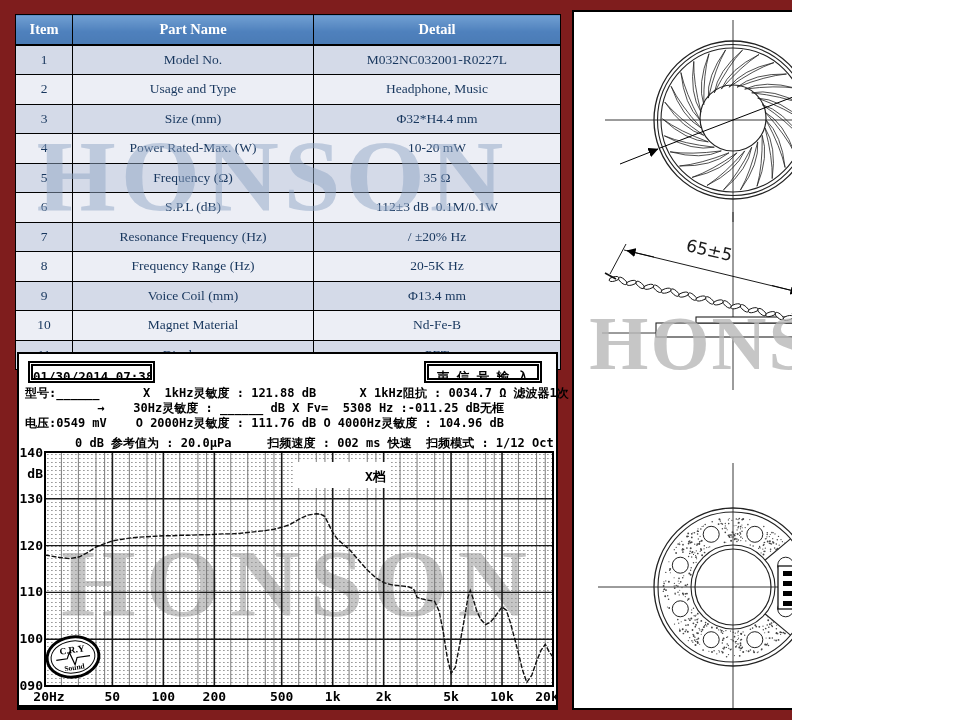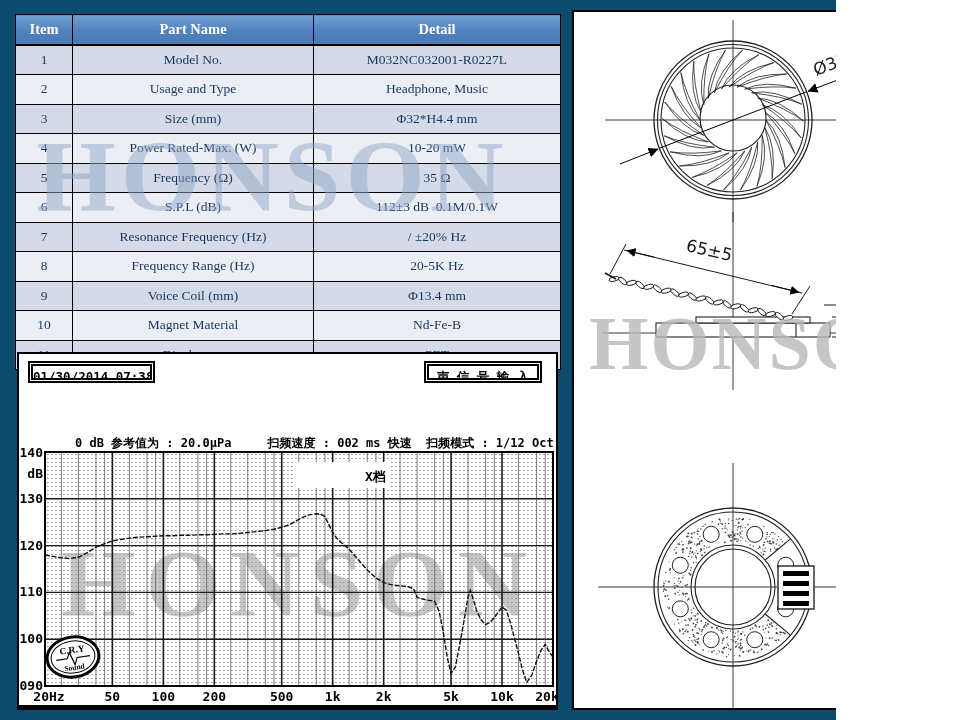--- a/index.html
+++ b/index.html
@@ -1,17 +1,17 @@
 <!DOCTYPE html>
 <html><head>
 <meta charset="utf-8">
 <style>
   html,body{margin:0;padding:0;background:#fff;}
-  .page{position:relative;width:792px;height:720px;background:#0c4a6e;overflow:hidden;
-        font-family:"Liberation Sans",sans-serif;padding-left:44px;}
+  .page{position:relative;width:792px;height:720px;background:#7f1d1d;overflow:hidden;
+        font-family:"Liberation Sans",sans-serif;}
 
   
   .spec-wrap{position:absolute;left:15px;top:14px;width:545px;}
   table.spec{border-collapse:collapse;width:545px;table-layout:fixed;}
   table.spec th,table.spec td{border:1.5px solid #000;height:26.5px;text-align:center;
       font-family:"Liberation Serif","DejaVu Serif",serif;white-space:pre;overflow:hidden;}
   table.spec th{background:linear-gradient(180deg,#71a0d2 0%,#4f81bd 55%,#4a7bb5 100%);
       color:#fff;font-size:14.5px;font-weight:bold;border-bottom:2.5px solid #000;}
   table.spec td{font-size:13.5px;color:#17365d;}
   table.spec tr.odd td{background:#d4dae8;}
@@ -214,20 +214,23 @@
             <path d="M-17 1 L-6 1 L-3 -5 L1 8 L4 1 L17 1" fill="none" stroke="#000" stroke-width="1.2"></path>
             <text x="0" y="13" text-anchor="middle" font-size="7.5" font-weight="bold" font-family="&quot;Liberation Serif&quot;,serif" fill="#000">Sound</text>
           </g>
         </svg>
       <div class="hdr-box b1">
         <span>01/30/2014 07:38</span>
       </div>
       <div class="hdr-box b3">
         <span>声 信 号 输 入</span>
       </div>
+      <pre class="meas">型号:______      X  1kHz灵敏度 : 121.88 dB      X 1kHz阻抗 : 0034.7 Ω 滤波器1次
+          →    30Hz灵敏度 : ______ dB X Fv=  5308 Hz :-011.25 dB无框
+电压:0549 mV    O 2000Hz灵敏度 : 111.76 dB O 4000Hz灵敏度 : 104.96 dB</pre>
       <div class="refline">0 dB 参考值为 : 20.0μPa     扫频速度 : 002 ms 快速  扫频模式 : 1/12 Oct</div>
     </div>
   </div>
 
   <div class="drawpanel">
     <svg id="drw" width="372" height="696" viewBox="0 0 372 696">
       <defs>
         <marker id="arr" viewBox="0 0 10 10" refX="9.5" refY="5" markerWidth="10" markerHeight="10" orient="auto">
           <path d="M0 0 L10 5 L0 10 z" fill="#000"></path>
         </marker>

